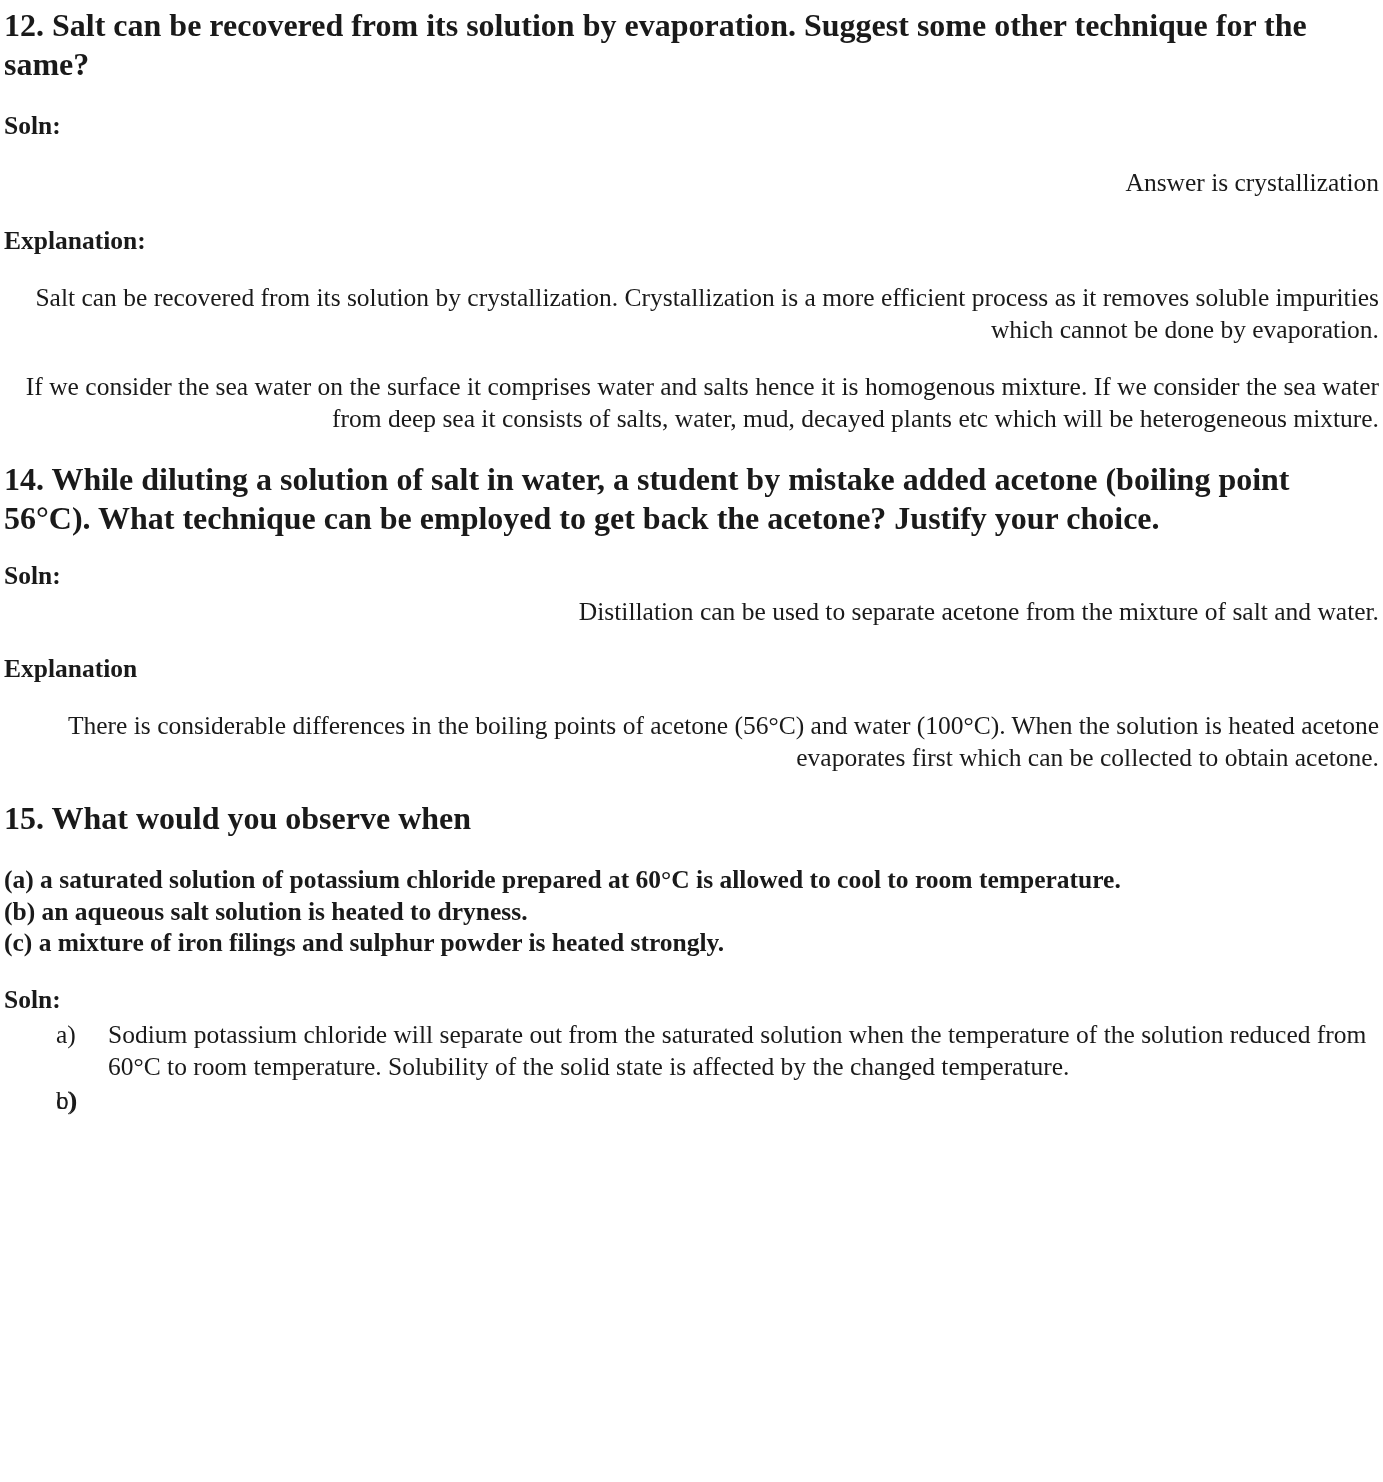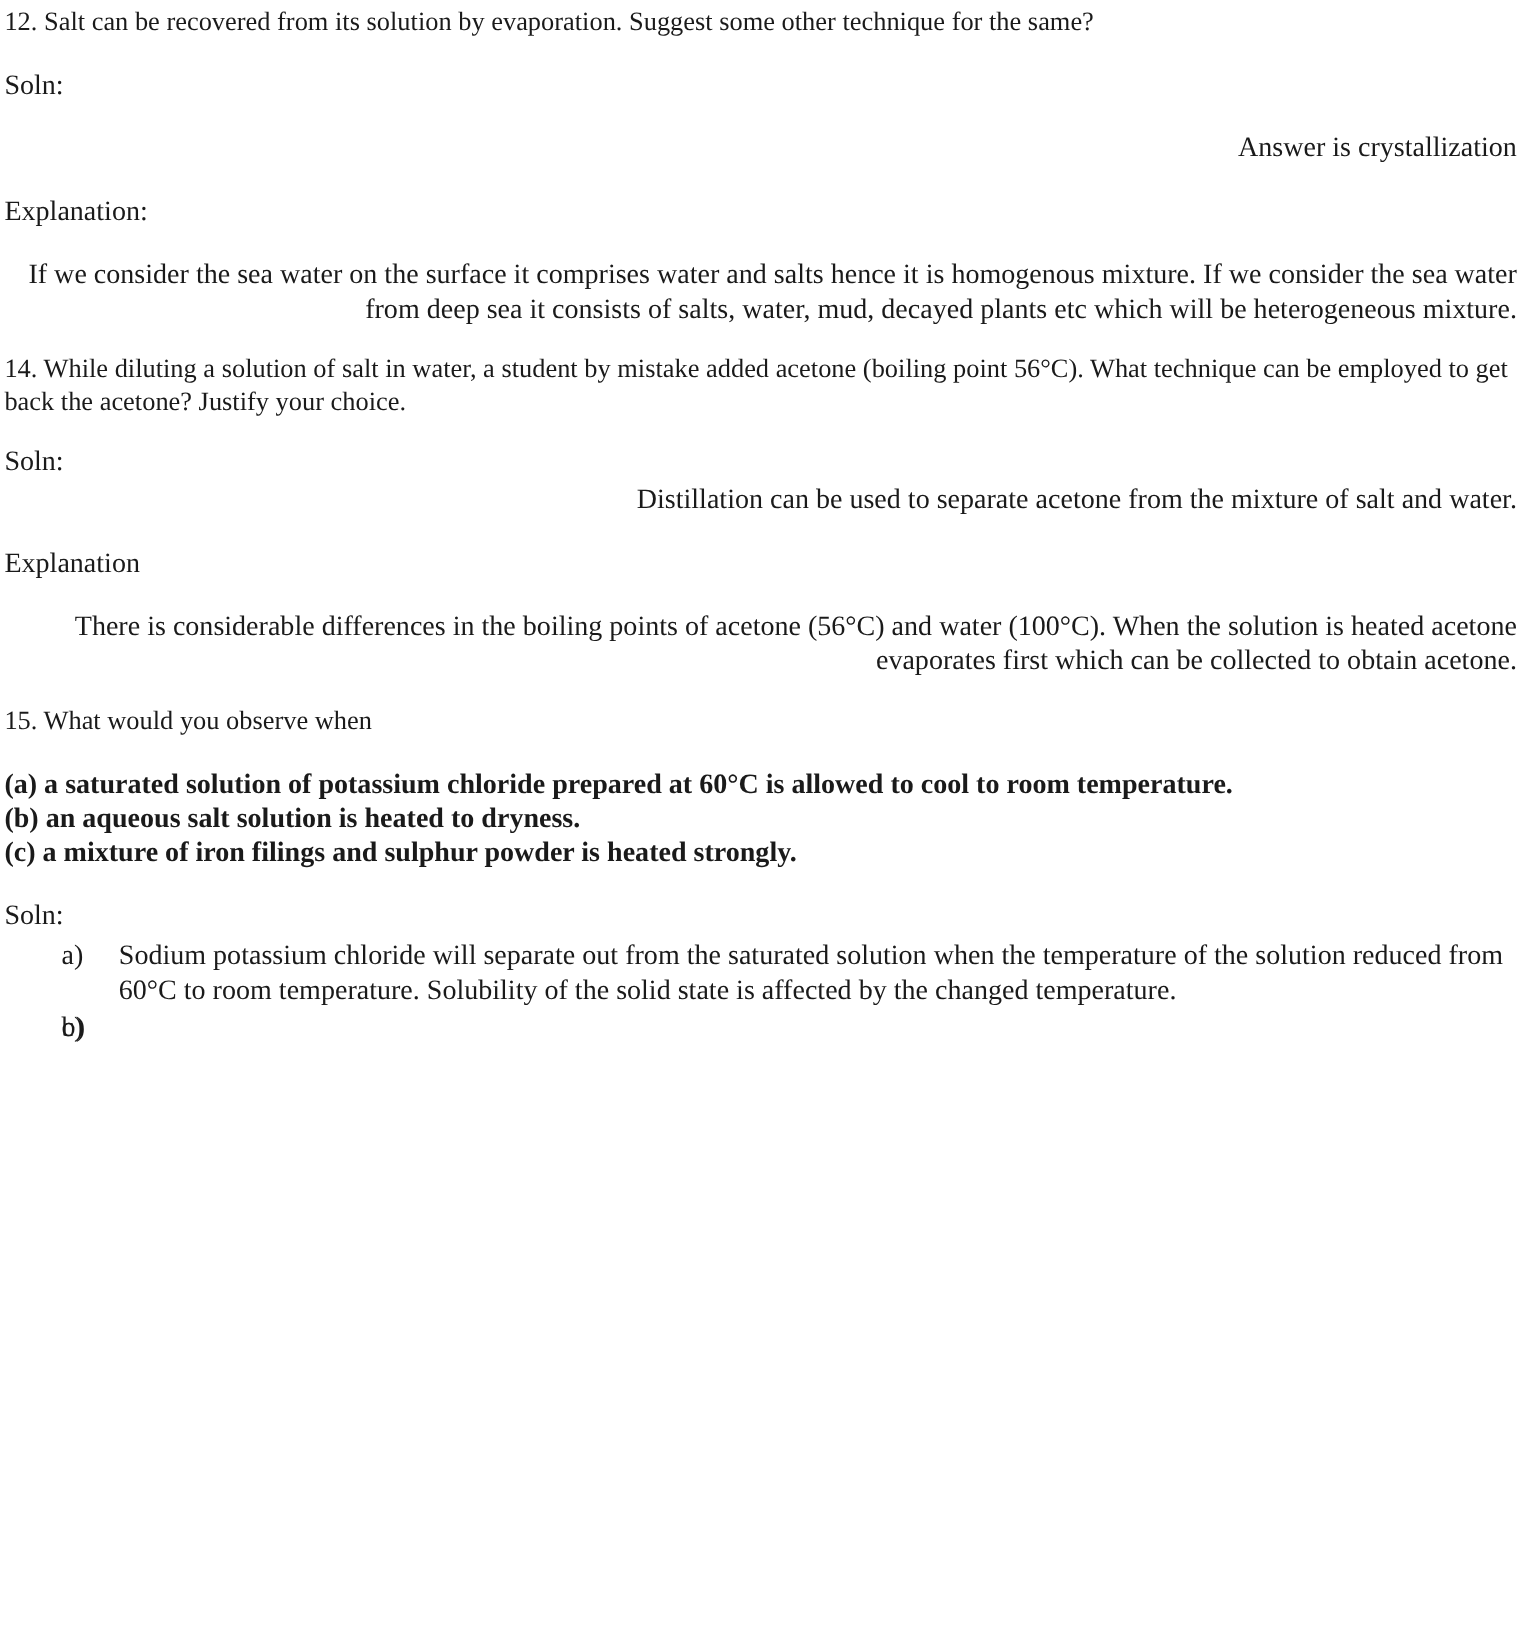--- a/index.html
+++ b/index.html
@@ -12,27 +12,27 @@
     min-height: 1482px;
     font-family: "Liberation Serif", "DejaVu Serif", serif;
     color: #1a1a1a;
   }
   .page {
     width: 1383px;
     box-sizing: border-box;
     padding: 6px 4px 10px 4px;
   }
   .q-heading {
-    font-weight: normal;
-    font-size: 24px;
+    font-weight: bold;
+    font-size: 32px;
     line-height: 1.22;
     margin: 0 0 26px 0;
   }
   .label-bold {
-    font-weight: normal;
+    font-weight: bold;
     font-size: 25.5px;
     line-height: 1.22;
     margin: 16px 0 26px 0;
   }
   .label-bold.tight {
     margin-bottom: 4px;
   }
   .para {
     font-size: 25.5px;
     line-height: 1.24;
@@ -77,20 +77,21 @@
 <div class="page">
 
   <p class="q-heading">12. Salt can be recovered from its solution by evaporation. Suggest some other technique for the same?</p>
 
   <p class="label-bold">Soln:</p>
 
   <p class="para">Answer is crystallization</p>
 
   <p class="label-bold">Explanation:</p>
 
+  <p class="para">Salt can be recovered from its solution by crystallization. Crystallization is a more efficient process as it removes soluble impurities which cannot be done by evaporation.</p>
 
 
   <p class="para">If we consider the sea water on the surface it comprises water and salts hence it is homogenous mixture. If we consider the sea water from deep sea it consists of salts, water, mud, decayed plants etc which will be heterogeneous mixture.</p>
 
   <p class="q-heading multiline">14. While diluting a solution of salt in water, a student by mistake added acetone (boiling point 56°C). What technique can be employed to get back the acetone? Justify your choice.</p>
 
   <p class="label-bold tight">Soln:</p>
 
   <p class="para">Distillation can be used to separate acetone from the mixture of salt and water.</p>
 

